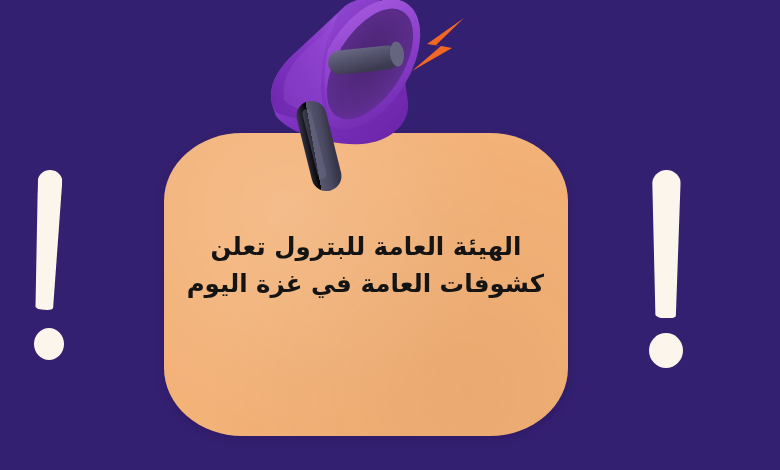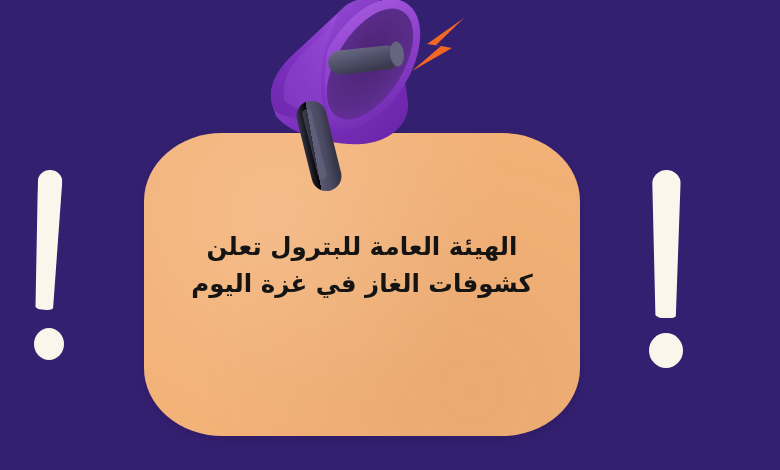--- a/index.html
+++ b/index.html
@@ -51,28 +51,27 @@
     width: 29px; height: 148px;
     border-radius: 15px 15px 11px 11px;
     clip-path: polygon(0% 0%, 100% 0%, 82% 100%, 12% 100%);
     background: #FCF5EC;
   }
   #excl-right .dot { left: 9px; top: 163px; width: 34px; height: 35px; }
 
   
   #card {
     position: absolute;
-    left: 144px;
+    left: 164px;
     top: 133px;
     width: 404px;
     height: 303px;
     background: #F3B278;
     border-radius: 78px / 68px;
     box-shadow: 0 3px 10px rgba(20,6,55,0.18);
-    padding-left: 32px;
   }
   #card-grain {
     position: absolute;
     inset: 0;
     border-radius: inherit;
     background:
       radial-gradient(circle at 30% 25%, rgba(255,255,255,0.14), rgba(255,255,255,0) 60%),
       radial-gradient(circle at 75% 85%, rgba(120,60,20,0.07), rgba(0,0,0,0) 65%);
     pointer-events: none;
   }
@@ -129,21 +128,21 @@
 
   <div class="excl" id="excl-right">
     <div class="stroke"></div>
     <div class="dot"></div>
   </div>
 
   <div id="card">
     <div id="card-grain"></div>
     <div id="card-text">
       <span class="line">الهيئة العامة للبترول تعلن</span>
-      <span class="line">كشوفات الغاز في غزة اليوم</span>
+      <span class="line">كشوفات العامة في غزة اليوم</span>
     </div>
   </div>
 
   <div id="megaphone">
     <svg viewBox="0 0 210 215" xmlns="http://www.w3.org/2000/svg">
       <defs>
         <linearGradient id="coneGrad" x1="0" y1="1" x2="1" y2="0">
           <stop offset="0%" stop-color="#6C26AC"></stop>
           <stop offset="42%" stop-color="#7C31BE"></stop>
           <stop offset="78%" stop-color="#8B3ECB"></stop>

